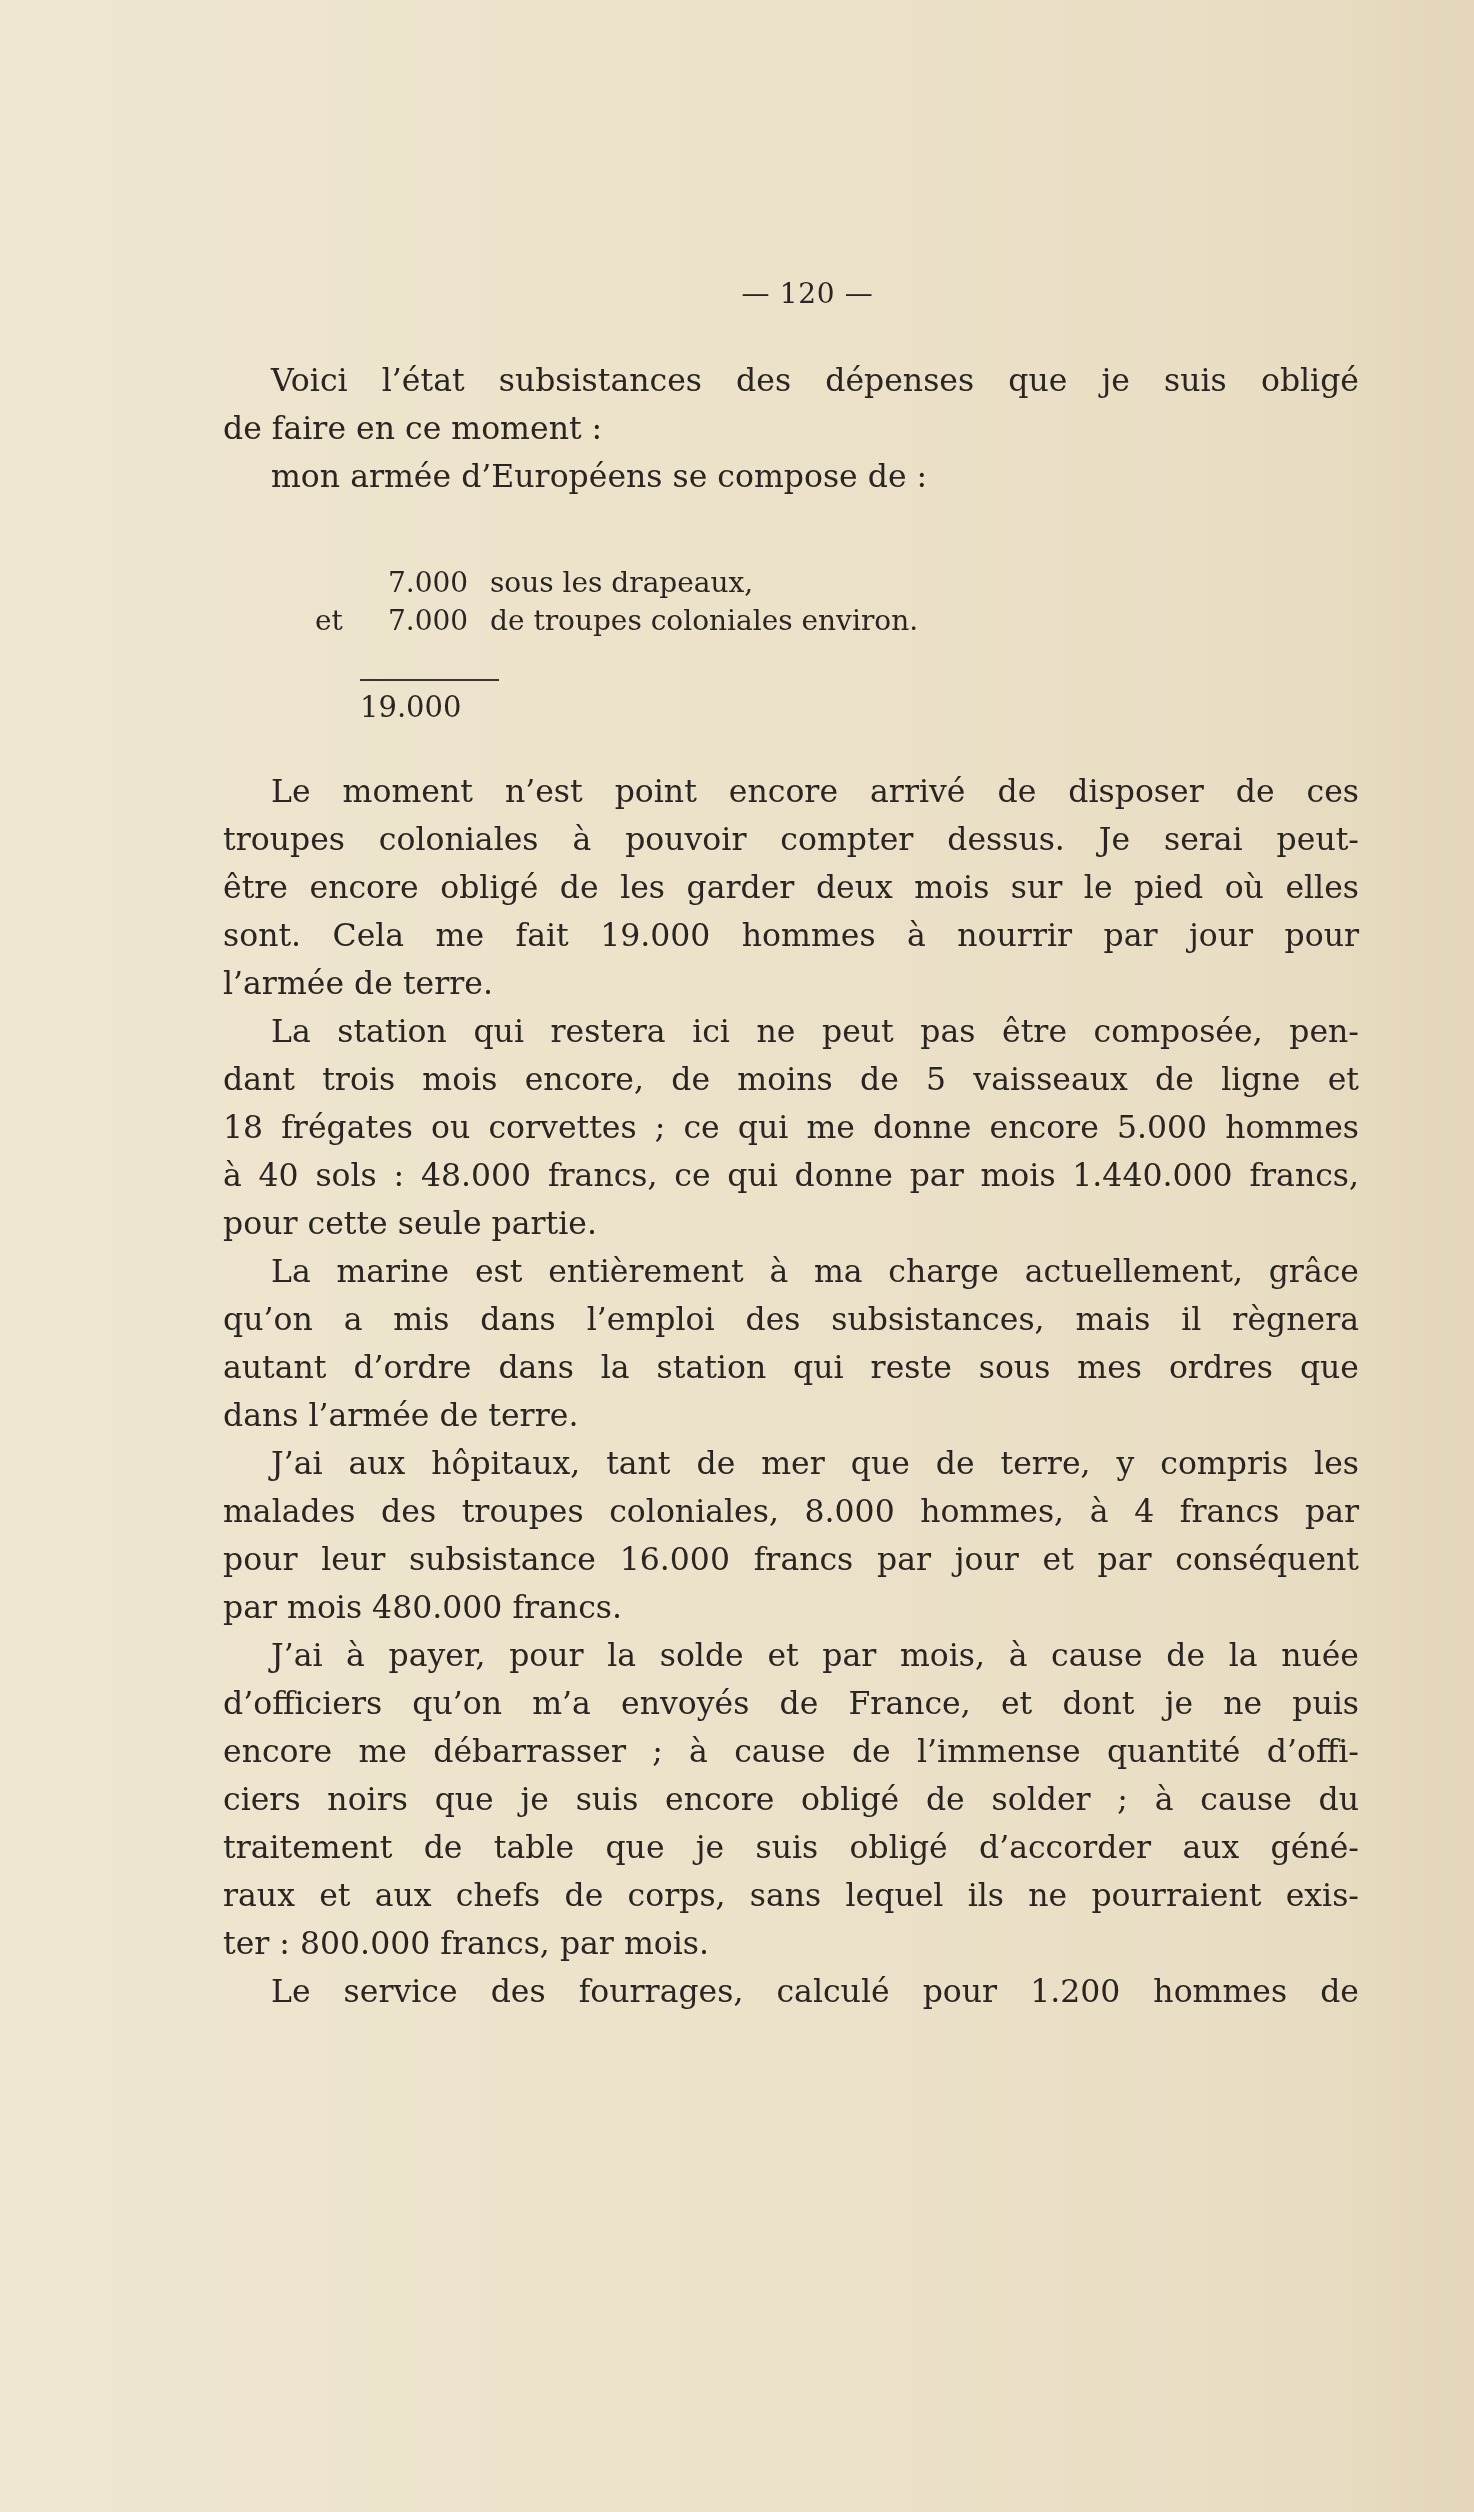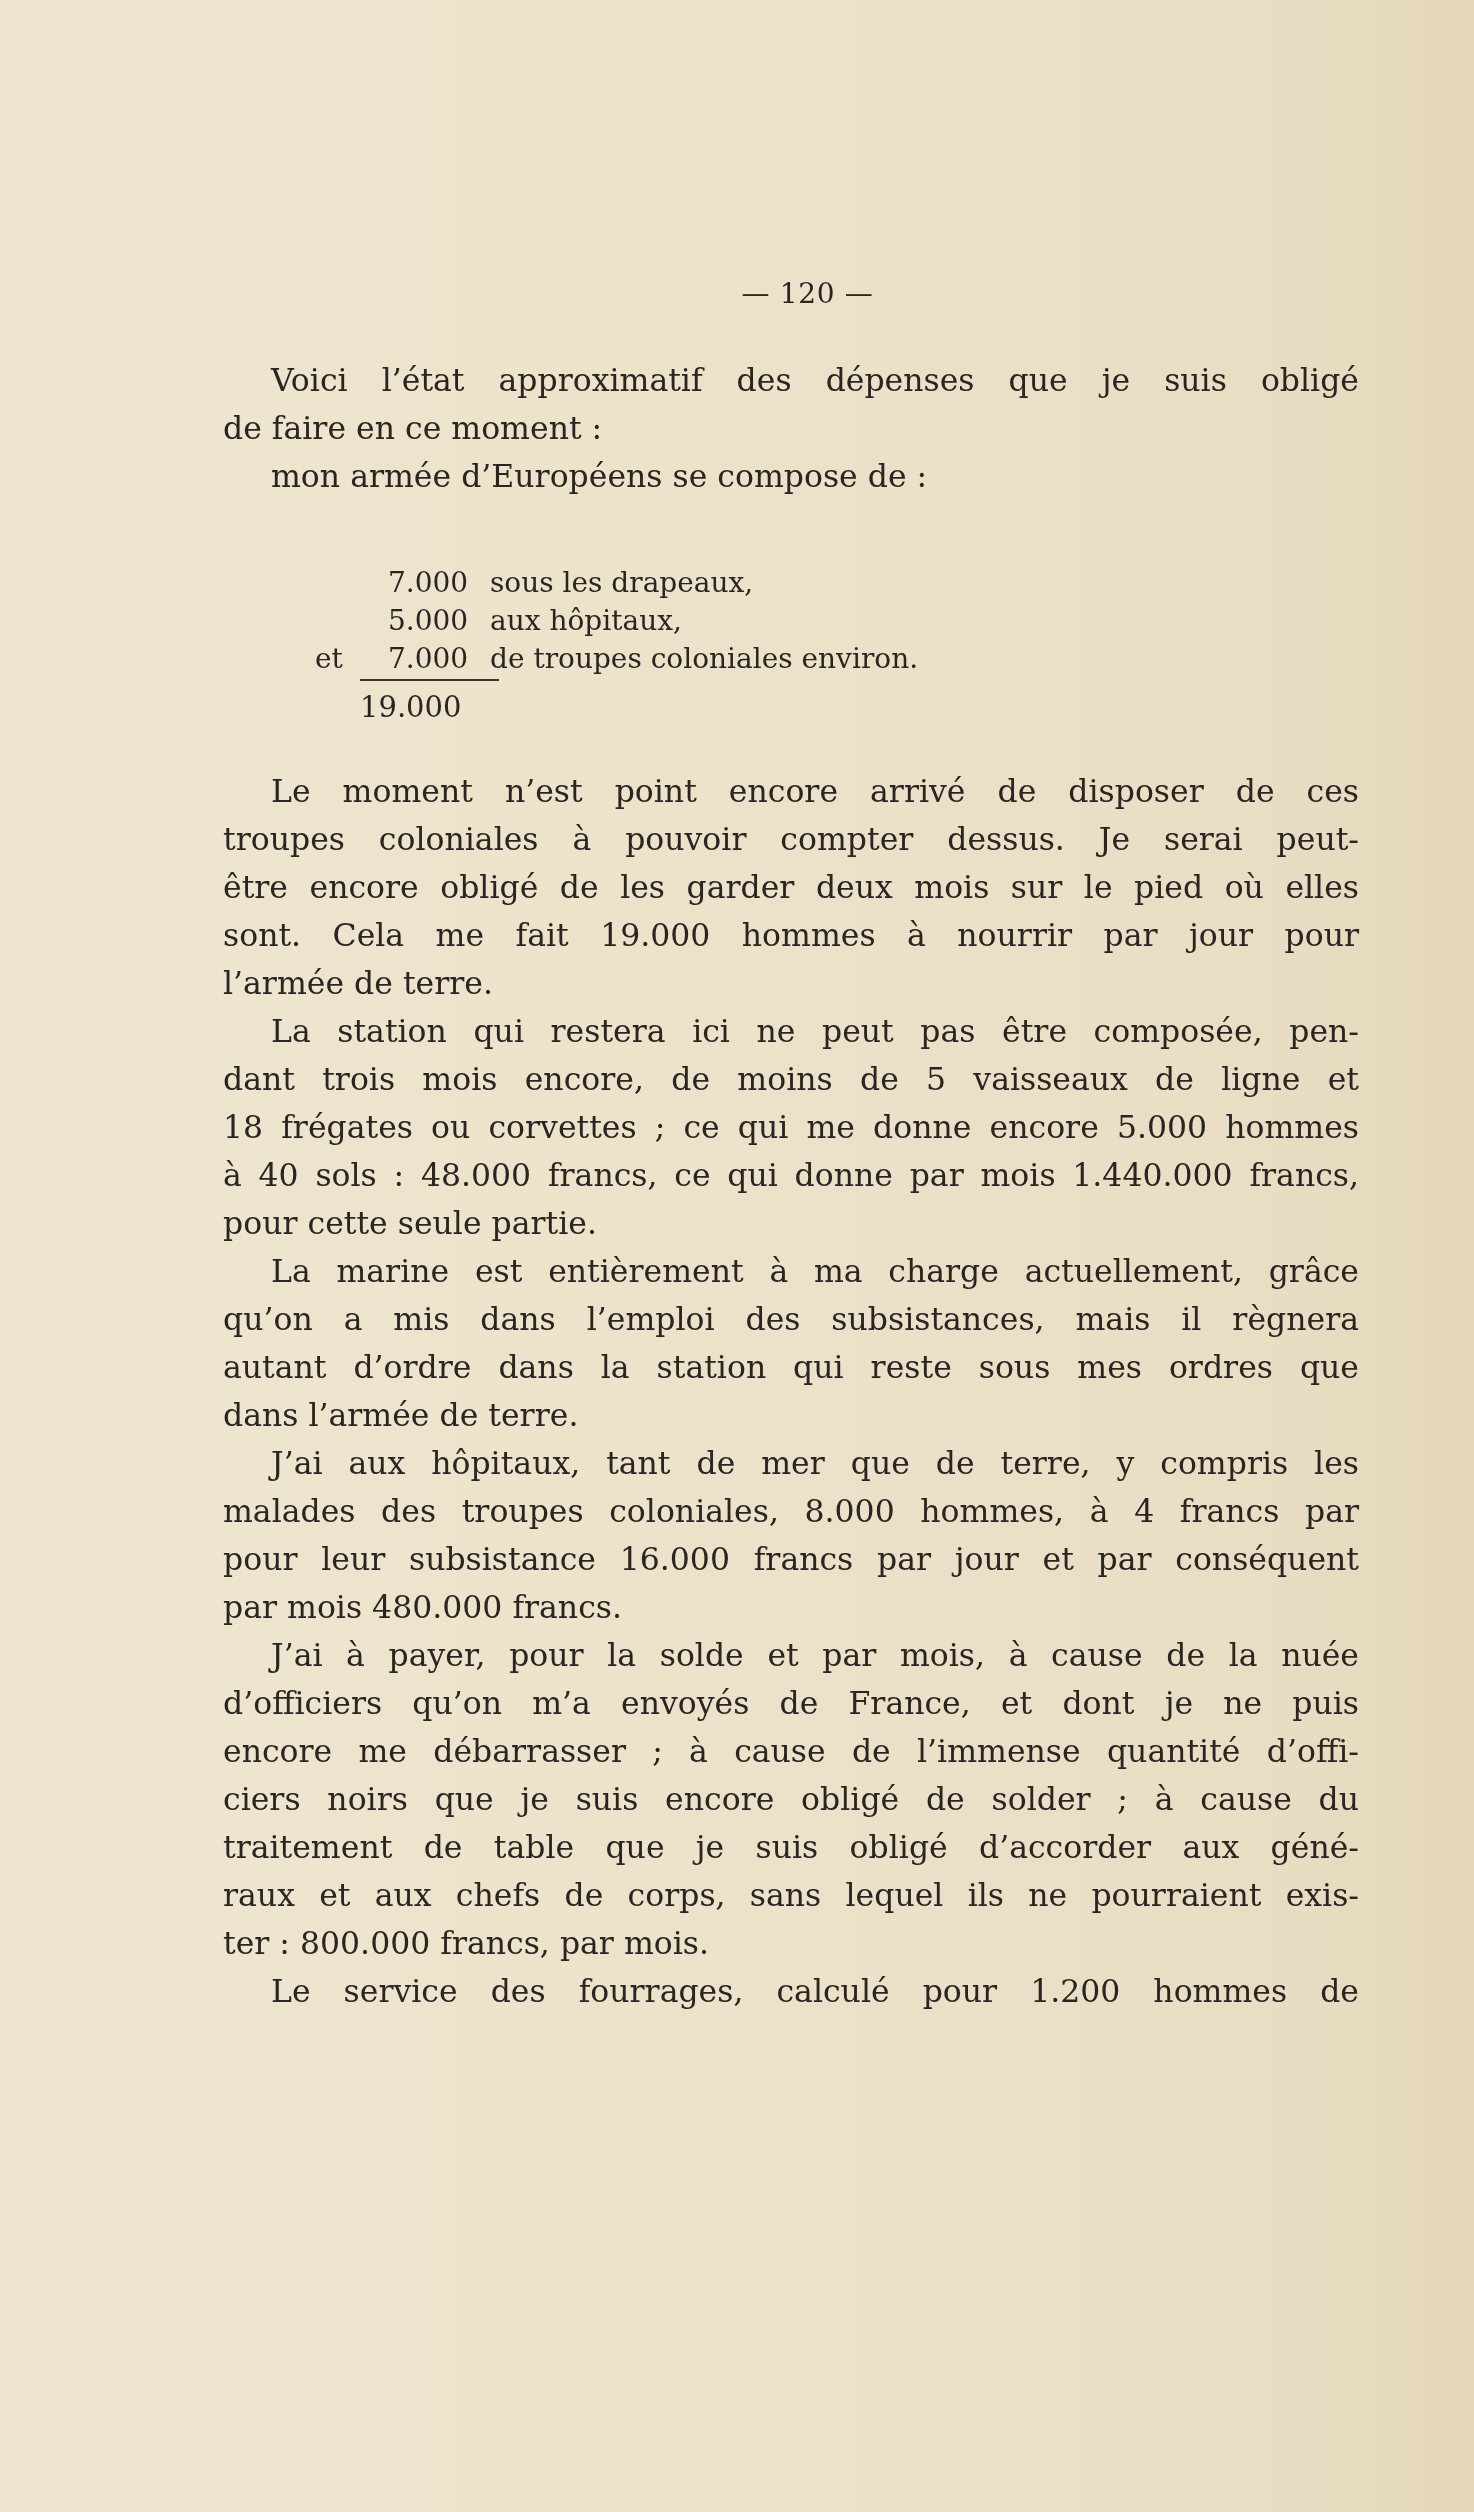--- a/index.html
+++ b/index.html
@@ -36,35 +36,30 @@
     .tally-total { position: absolute; top: 688px; left: 360px; font-size: 29px; line-height: 38px; }
     .body-text { top: 767px; }
     .body-text .para-block { margin-bottom: 0; }
   </style>
 </head>
 <body>
 
 <div class="page-number">— 120 —</div>
 
 <div class="text-block intro">
-  <span class="line indent">Voici l’état approximatif des dépenses que je suis obligé</span>
+  <span class="line indent">Voici l’état subsistances des dépenses que je suis obligé</span>
   <span class="line last">de faire en ce moment :</span>
   <span class="line last indent">mon armée d’Européens se compose de :</span>
 </div>
 
 <div class="tally">
   <div class="tally-row">
     <span class="tally-prefix"></span>
     <span class="tally-num">7.000</span>
     <span>sous les drapeaux,</span>
-  </div>
-  <div class="tally-row">
-    <span class="tally-prefix"></span>
-    <span class="tally-num">5.000</span>
-    <span>aux hôpitaux,</span>
   </div>
   <div class="tally-row">
     <span class="tally-prefix">et</span>
     <span class="tally-num">7.000</span>
     <span>de troupes coloniales environ.</span>
   </div>
 </div>
 <div class="tally-rule"></div>
 <div class="tally-total">19.000</div>
 

